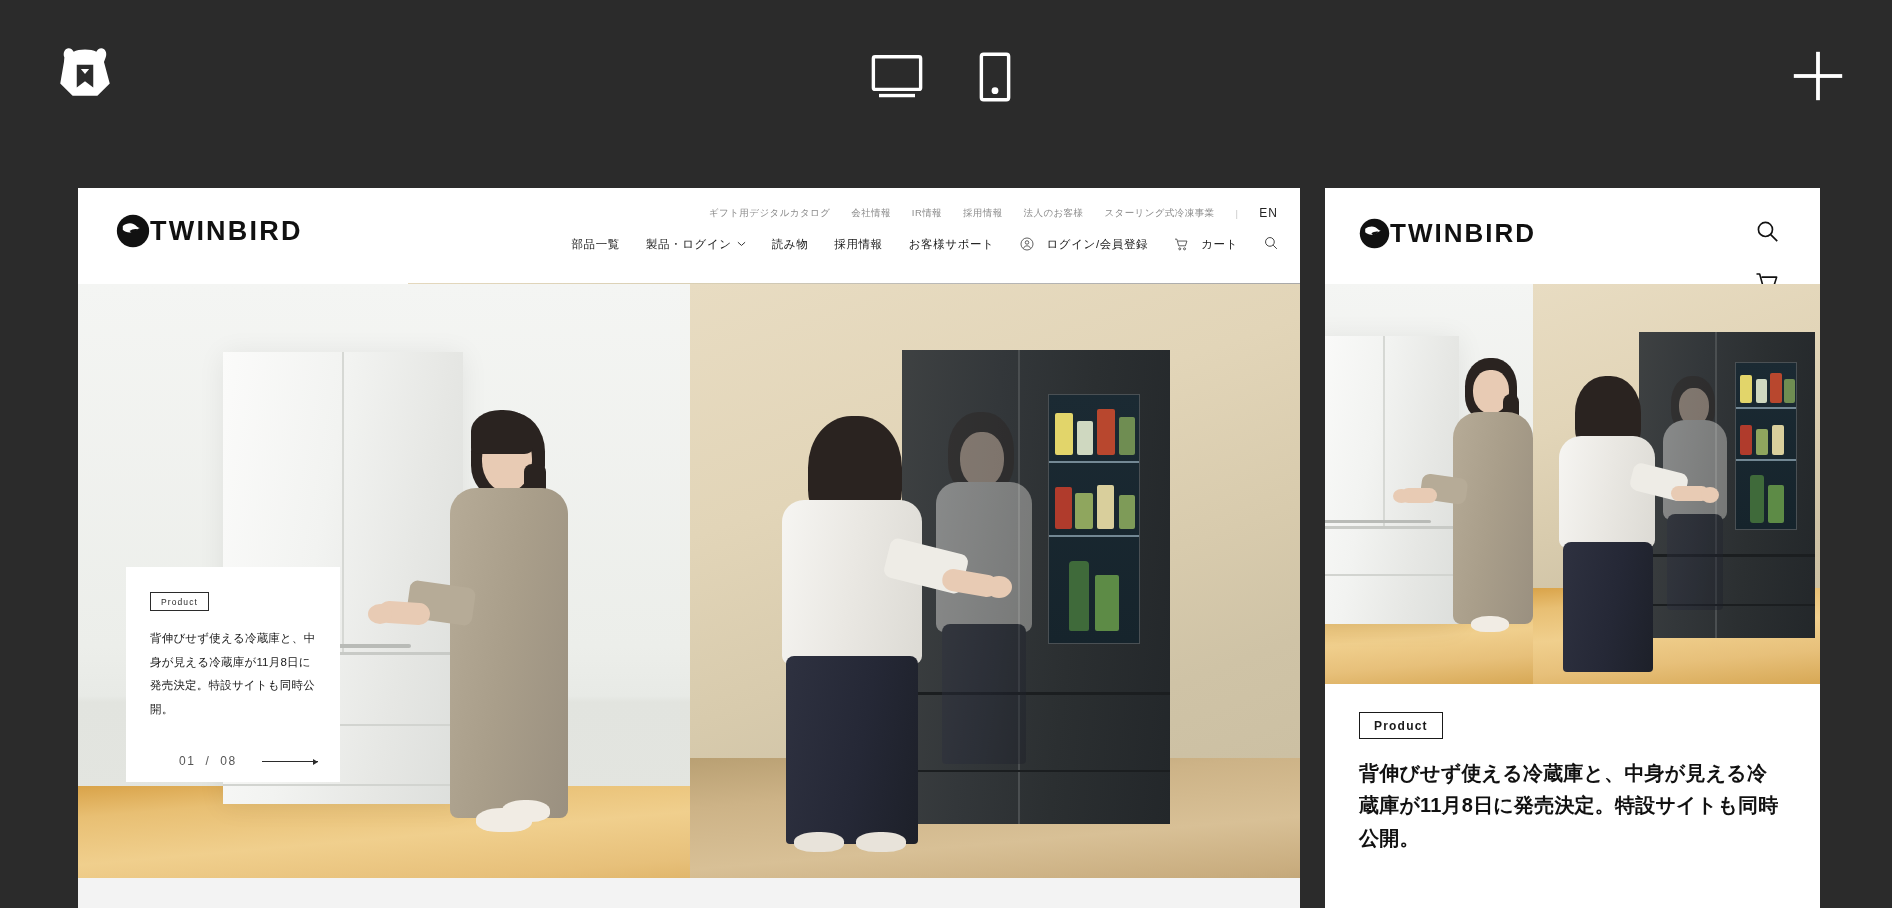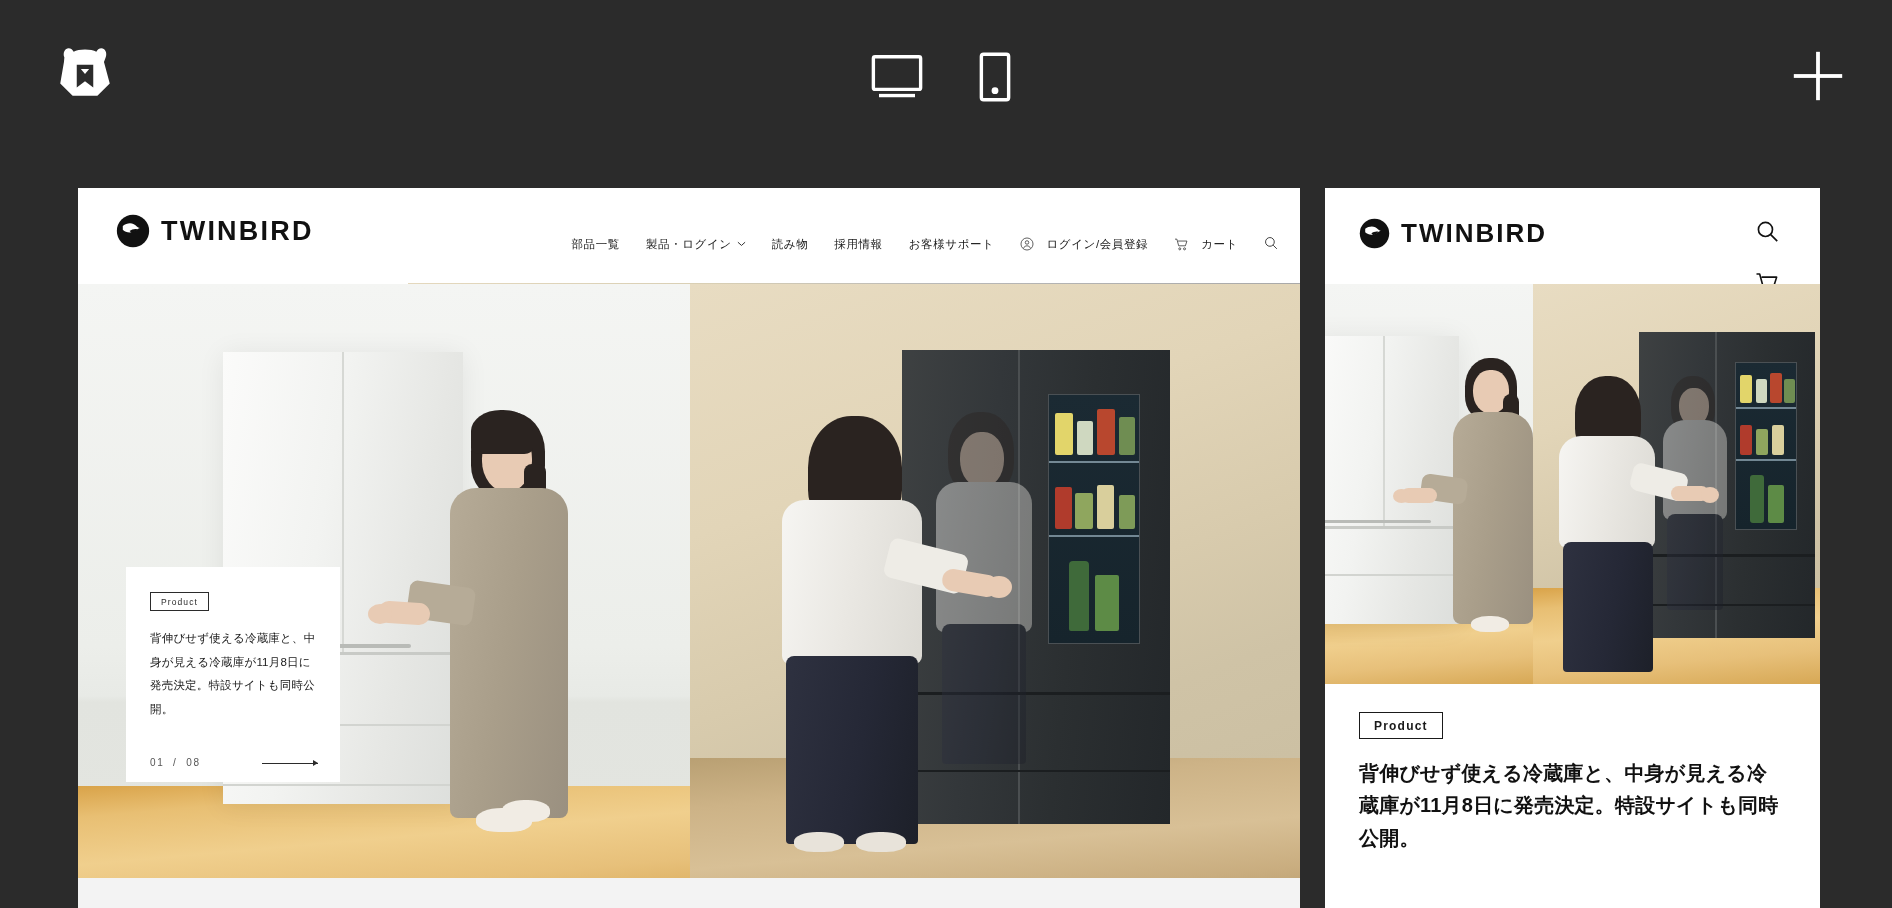--- a/index.html
+++ b/index.html
@@ -40,21 +40,21 @@
     background:#fff; overflow:hidden;
   }
   #mobile-preview{
     position:absolute; left:1325px; top:0; width:495px; height:720px;
     background:#fff; overflow:hidden;
   }
 
   
   .site-header{ background:#fff; position:relative; }
   #desktop-preview .site-header{ height:96px; }
-  .logo-row{ position:absolute; left:38px; top:26px; display:flex; align-items:center; gap:11px; }
+  .logo-row{ position:absolute; left:38px; top:26px; display:flex; align-items:center; }
   .logo-mark{ width:34px; height:34px; flex:0 0 auto; }
   .logo-word{ font-weight:700; letter-spacing:2.2px; color:#111; }
   #desktop-preview .logo-word{ font-size:27px; }
 
   .util-nav{
     position:absolute; right:22px; top:18px;
     display:flex; align-items:center; gap:21px;
     font-size:9.5px; color:#8b8b8b; letter-spacing:.4px;
   }
   .util-nav span{ cursor:pointer; white-space:nowrap; }
@@ -161,21 +161,21 @@
     font-size:8.5px; letter-spacing:1.1px; padding:4px 10px 3px;
   }
   .card-headline{
     margin-top:16px; font-size:11.5px; line-height:2.05; color:#1a1a1a;
     letter-spacing:.2px; font-weight:500;
   }
   .card-footer{
     position:absolute; left:24px; right:22px; bottom:14px;
     display:flex; align-items:center; justify-content:space-between;
   }
-  .counter{ font-size:10px; letter-spacing:1.6px; color:#555; }
+  .counter{ font-size:12px; letter-spacing:1.6px; color:#555;margin-left:29px; }
   .arrow-line{ position:relative; width:56px; height:8px; }
   .arrow-line .ln{ position:absolute; top:4px; left:0; width:56px; height:1px; background:#2b2b2b; }
   .arrow-line .hd{
     position:absolute; top:1.5px; right:0; width:0; height:0;
     border-top:3px solid transparent; border-bottom:3px solid transparent; border-left:5px solid #2b2b2b;
   }
   #desktop-preview .page-tail{
     position:absolute; left:0; right:0; bottom:0; height:30px; background:#f3f3f3;
   }
 
@@ -249,20 +249,30 @@
       <div class="logo-row">
         <svg class="logo-mark" viewBox="0 0 40 40" aria-hidden="true">
           <circle cx="20" cy="20" r="19" fill="#111111"></circle>
           <path d="M8 14c4-3 9-4 13-2 3 1.5 4 4 7 4.5-3 1-5 3.5-8 4.5-4 1.4-9 .6-12-2.5l0-4.5z" fill="#ffffff"></path>
           <path d="M33 26c-4 3-9 4-13 2-3-1.5-4-4-7-4.5 3-1 5-3.5 8-4.5 4-1.4 9-.6 12 2.5l0 4.5z" fill="#ffffff" opacity="0"></path>
           <path d="M16 20c2.5-2 6-3 9-2.2-1.6 2.4-4 4-6.6 4.6l-2.4-2.4z" fill="#111111"></path>
         </svg>
         <span class="logo-word">TWINBIRD</span>
       </div>
 
+      <div class="util-nav">
+        <span>ギフト用デジタルカタログ</span>
+        <span>会社情報</span>
+        <span>IR情報</span>
+        <span>採用情報</span>
+        <span>法人のお客様</span>
+        <span>スターリング式冷凍事業</span>
+        <span class="util-sep">|</span>
+        <span class="util-lang">EN</span>
+      </div>
 
       <div class="main-nav">
         <span class="nav-item">部品一覧</span>
         <span class="nav-item">
           <span>製品・ログイン</span>
           <svg width="9" height="6" viewBox="0 0 10 6" aria-hidden="true">
             <path d="M1 1l4 3.6L9 1" fill="none" stroke="#333" stroke-width="1.1"></path>
           </svg>
         </span>
         <span class="nav-item">読み物</span>

